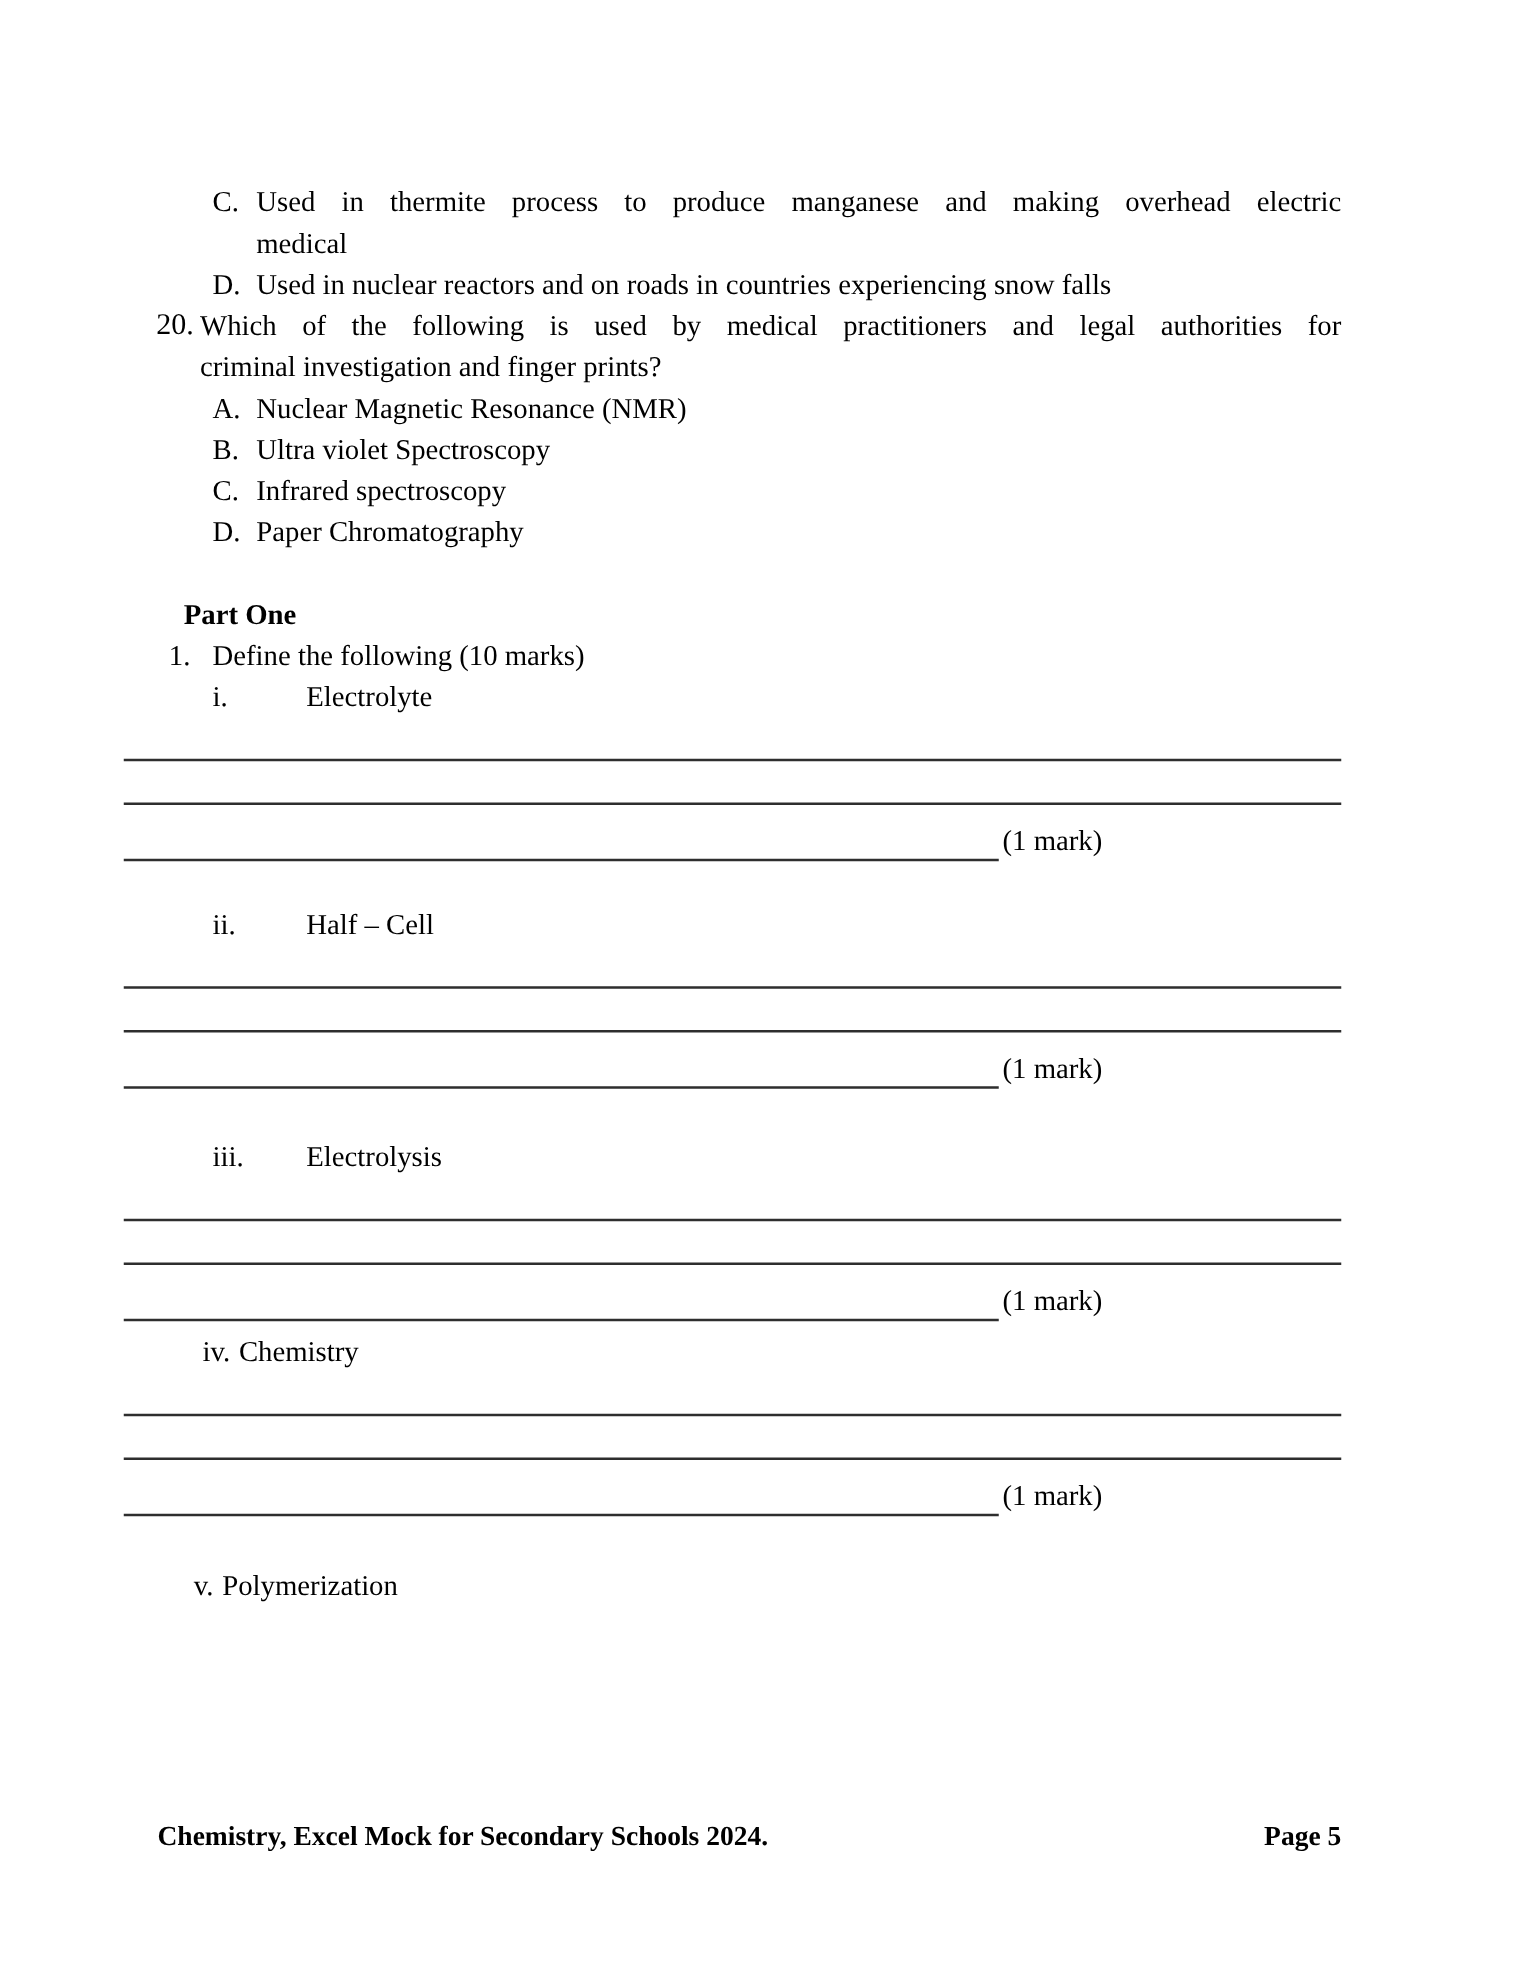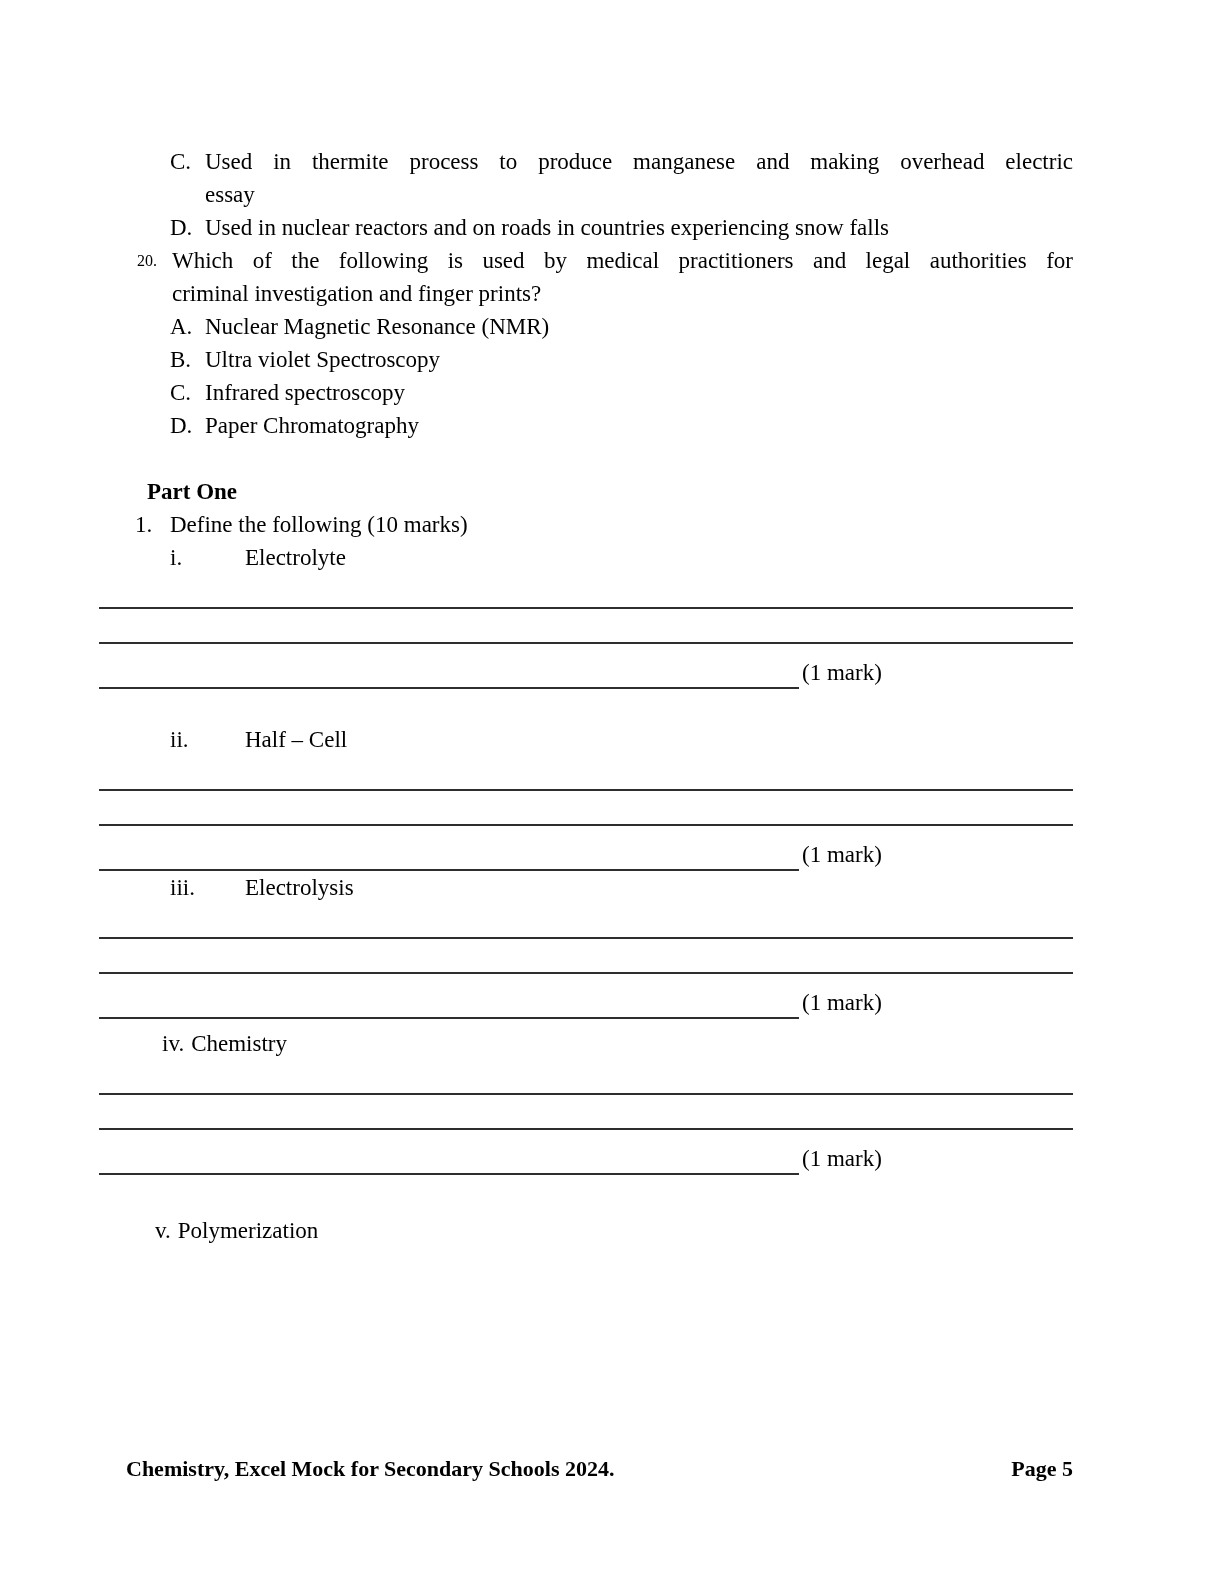--- a/index.html
+++ b/index.html
@@ -14,42 +14,42 @@
   .content{position:absolute;left:99px;top:0;width:974px;}
   .spacer-top{height:145px;}
 
   
   .opt{display:flex;}
   .opt .letter{flex:0 0 35px;margin-left:71px;}
   .opt .text{flex:1;}
 
   
   .qrow{display:flex;}
-  .qrow .qnum{flex:0 0 35px;margin-left:38px;font-size:16px;}
+  .qrow .qnum{flex:0 0 35px;margin-left:26px;font-size:24px;}
   .qrow .qtext{flex:1;}
 
   .jlast{text-align:justify;text-align-last:justify;}
 
   .sec-heading{font-weight:bold;margin-left:89px;margin-top:100px;}
   .part-heading{font-weight:bold;margin-left:48px;margin-top:33px;}
   .instruction{margin-left:6px;}
 
   .q1row{display:flex;}
   .q1row .qnum{flex:0 0 35px;margin-left:36px;}
   .q1row .qtext{flex:1;}
 
   
   .def-head{display:flex;}
   .def-head .numeral{flex:0 0 75px;margin-left:71px;}
   .def-head-inline{display:block;}
   .def-head-inline .numeral{margin-right:7px;}
   .indent-iv{margin-left:63px;margin-top:8px;}
   .indent-v{margin-left:56px;margin-top:39px;}
   .mt34{margin-top:34px;}
-  .mt38{}
+  .mt38{margin-top:38px;}
 
   
   .blank{height:33px;border-bottom:2px solid #2e2e2e;}
   .blank-mark{display:flex;align-items:flex-end;height:45px;}
   .blank-partial{width:700px;height:33px;border-bottom:2px solid #2e2e2e;}
   .mark-label{margin-left:3px;white-space:nowrap;}
 
   .footer{
     position:absolute;left:99px;top:1452px;width:974px;
     display:flex;justify-content:space-between;
@@ -61,21 +61,21 @@
 <body>
 
 <div class="page">
   <div class="content">
     <div class="spacer-top"></div>
 
     <div class="opt">
       <div class="letter">C.</div>
       <div class="text">
         <div class="jlast">Used in thermite process to produce manganese and making overhead electric</div>
-        <div>essay</div>
+        <div>medical</div>
       </div>
     </div>
     <div class="opt">
       <div class="letter">D.</div>
       <div class="text">Used in nuclear reactors and on roads in countries experiencing snow falls</div>
     </div>
 
     <div class="qrow">
       <div class="qnum">20.</div>
       <div class="qtext">

